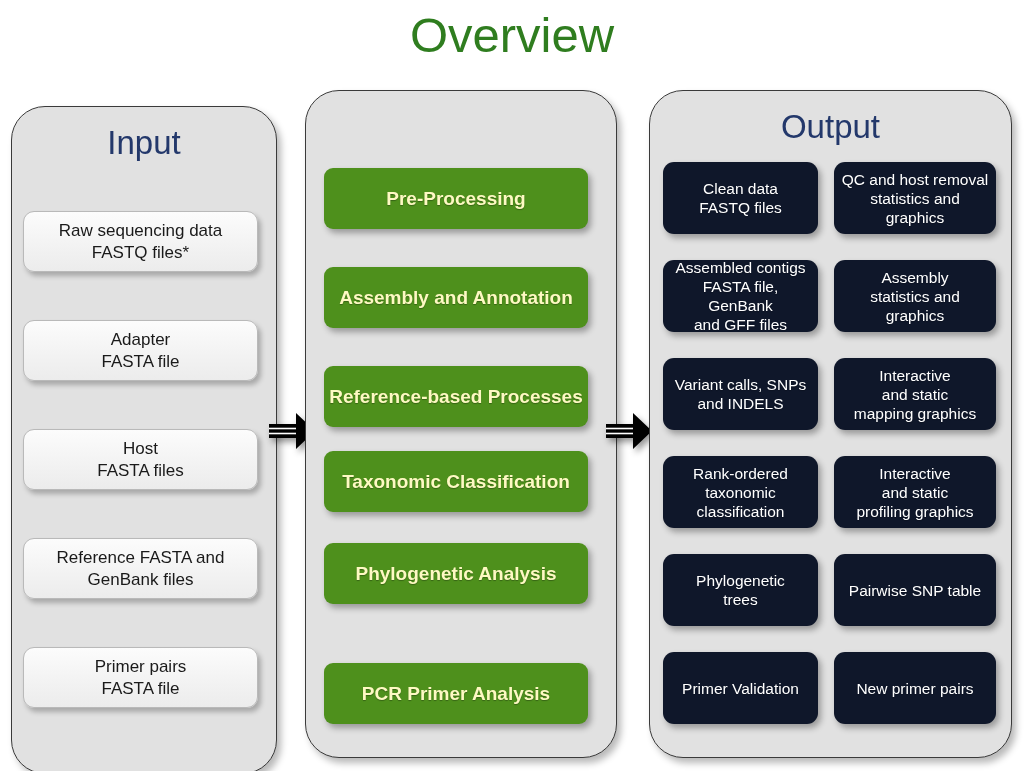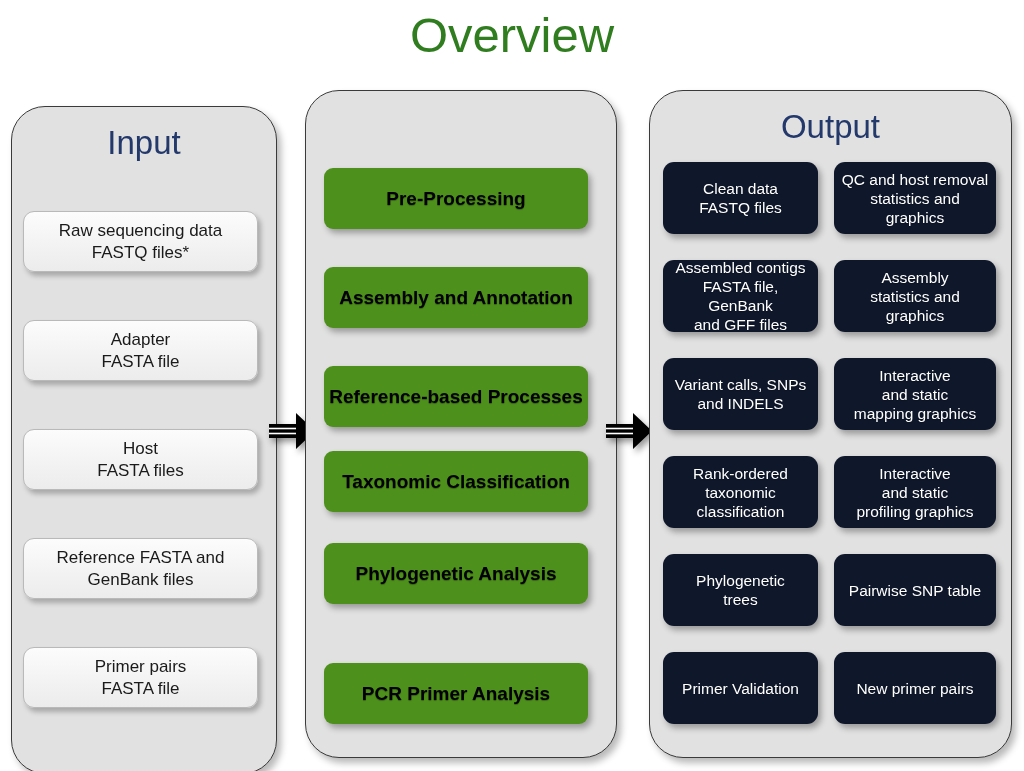--- a/index.html
+++ b/index.html
@@ -80,21 +80,21 @@
     border-radius: 9px;
     box-shadow: 3px 4px 6px rgba(0,0,0,0.32);
     box-sizing: border-box;
     display: flex;
     align-items: center;
     justify-content: center;
     text-align: center;
     font-size: 19px;
     line-height: 23px;
     font-weight: bold;
-    color: #000000;
+    color: #fef9c3;
     text-shadow: 0 1px 1px rgba(0,0,0,0.30);
   }
 
   
   .output-box {
     position: absolute;
     background: #0f172a;
     border-radius: 11px;
     box-shadow: 3px 4px 6px rgba(0,0,0,0.32);
     box-sizing: border-box;

